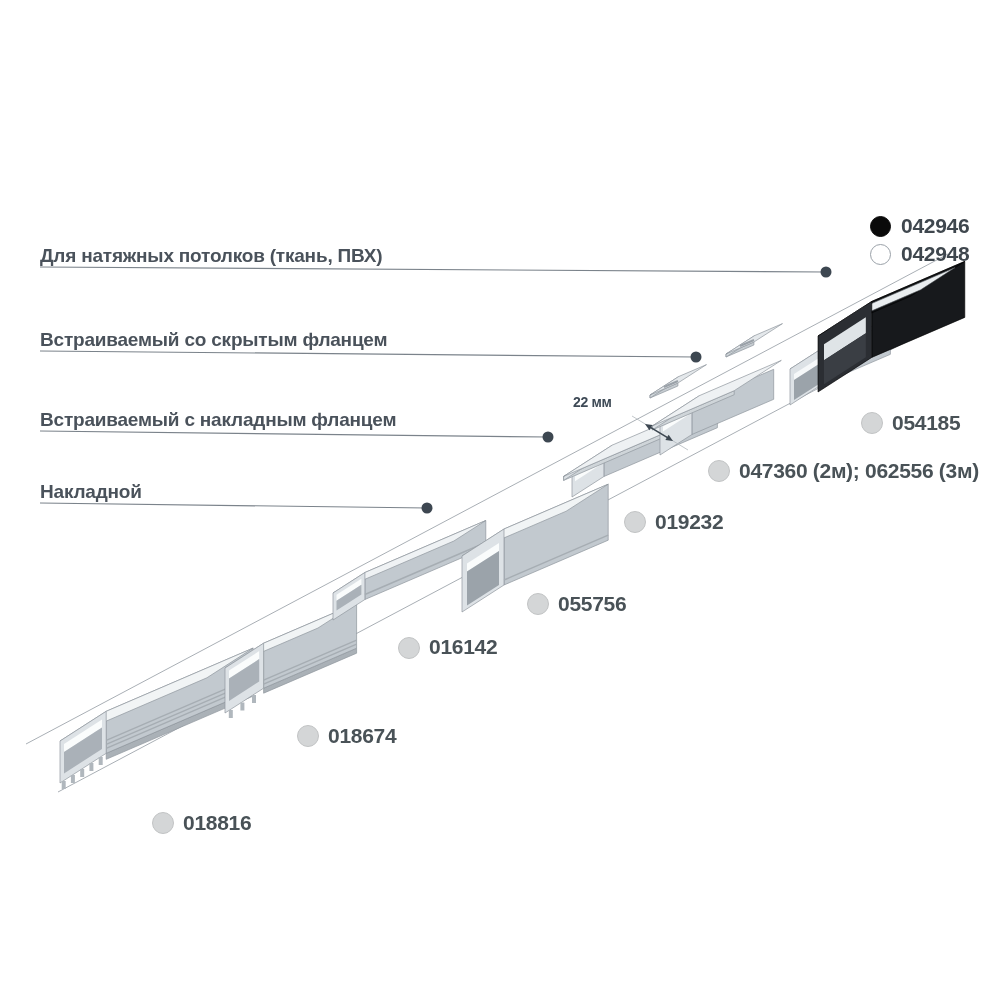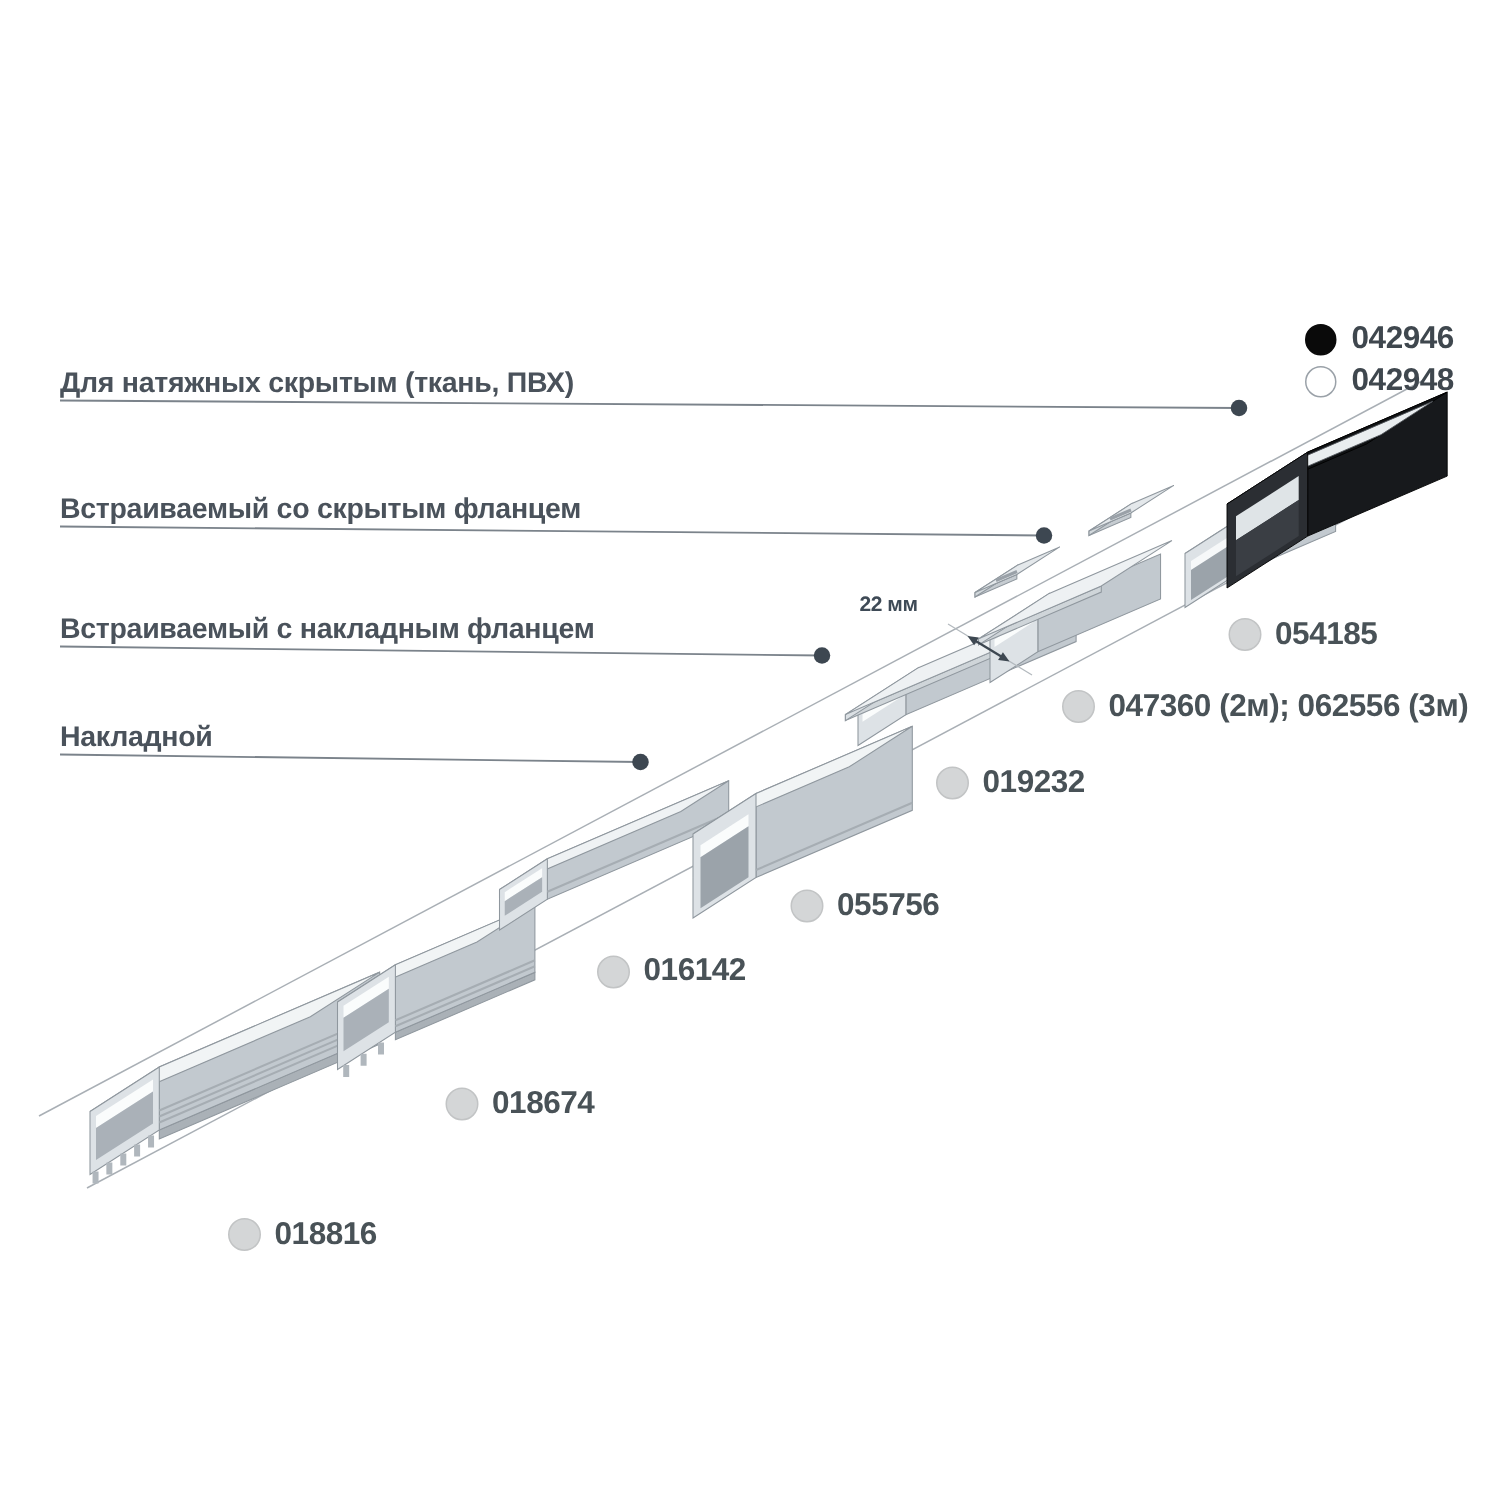--- a/index.html
+++ b/index.html
@@ -177,28 +177,28 @@
 
   <div class="legend-row" style="left:870px;top:214px;">
     <span class="swatch black"></span>
     <span class="code">042946</span>
   </div>
   <div class="legend-row" style="left:870px;top:242px;">
     <span class="swatch white"></span>
     <span class="code">042948</span>
   </div>
 
-  <div class="cat-label" style="left:40px;top:246px;">Для натяжных скрытым (ткань, ПВХ)</div>
+  <div class="cat-label" style="left:40px;top:246px;">Для натяжных потолков (ткань, ПВХ)</div>
   <div class="cat-label" style="left:40px;top:410px;">Встраиваемый с накладным фланцем</div>
   <div class="cat-label" style="left:40px;top:330px;">Встраиваемый со скрытым фланцем</div>
   <div class="cat-label" style="left:40px;top:482px;">Накладной</div>
 
   <div class="dim-label" style="left:573px;top:394px;">22 мм</div>
 
-  <div class="chip" style="left:819px;top:411px;">
+  <div class="chip" style="left:861px;top:411px;">
     <span class="dot"></span>
     <span class="code">054185</span>
   </div>
   <div class="chip" style="left:708px;top:459px;">
     <span class="dot"></span>
     <span class="code">047360 (2м); 062556 (3м)</span>
   </div>
   <div class="chip" style="left:624px;top:510px;">
     <span class="dot"></span>
     <span class="code">019232</span>

